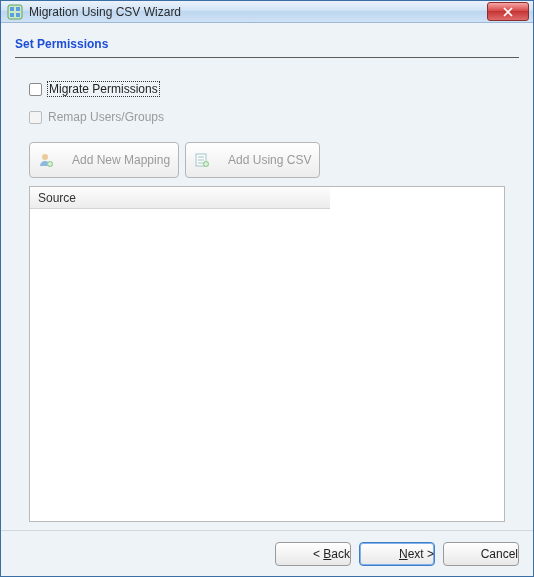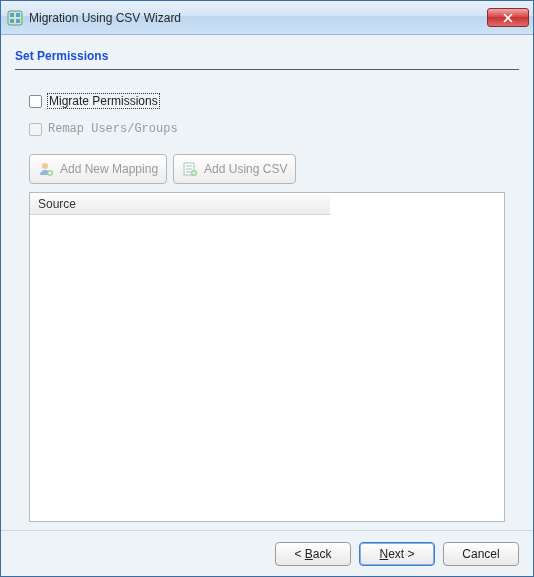--- a/index.html
+++ b/index.html
@@ -4,21 +4,21 @@
 <style>
 * { box-sizing: border-box; margin: 0; padding: 0; font-family: "Segoe UI", Tahoma, sans-serif; font-size: 12px; }
 html, body { width: 534px; height: 577px; overflow: hidden; }
 .window {
   width: 534px; height: 577px;
   border: 1px solid #3a6ea5;
   background: #eef3f7;
   display: flex; flex-direction: column;
 }
 .titlebar {
-  height: 34px;
+  height: 22px;
   background: linear-gradient(to bottom, #eaf2fb 0%, #d2e4f7 45%, #bcd6ef 46%, #cfe2f6 100%);
   display: flex; align-items: center;
   padding: 0 0 0 6px;
   border-bottom: 1px solid #9db8d6;
 }
 .titlebar .app-icon { width: 16px; height: 16px; margin-right: 6px; }
 .titlebar .title { color: #2a2a2a; flex: 1; }
 .titlebar .close {
   width: 42px; height: 19px;
   background: linear-gradient(to bottom, #f6a6a6 0%, #d74b4b 45%, #c23232 46%, #e06a6a 100%);
@@ -36,28 +36,28 @@
   flex: 1; padding: 18px 28px 8px 28px;
   display: flex; flex-direction: column;
 }
 .checkbox-row { display: flex; align-items: center; gap: 6px; margin-bottom: 14px; }
 .checkbox {
   width: 13px; height: 13px; border: 1px solid #8a8a8a; background: #fff;
   border-radius: 2px;
 }
 .checkbox.disabled { background: #f4f4f4; border-color: #bcbcbc; }
 .chk-label { color: #222; }
-.chk-label.disabled { color: #9a9a9a; font-family: Liberation Mono, monospace; }
+.chk-label.disabled { color: #9a9a9a; }
 .highlight-label { outline: 1px dotted #333; padding: 0 1px; }
 .toolbar { display: flex; gap: 6px; margin: 4px 0 8px 0; }
 .tb-btn {
-  height: 30px;
+  height: 36px;
   border: 1px solid #b6b6b6; border-radius: 4px;
   background: linear-gradient(to bottom, #fff, #ececec);
-  display: flex; align-items: center; gap: 6px;
+  display: flex; align-items: center; gap: 18px;
   padding: 0 10px; color: #9a9a9a; cursor: default;
   min-width: 66px; justify-content: space-between;
 }
 .tb-btn .icon { width: 16px; height: 16px; opacity: 0.65; display:flex; align-items:center; justify-content:center;}
 .tb-btn.wide { padding: 0 8px; }
 .table-wrap {
   flex: 1; border: 1px solid #b9b9b9; background: #fff;
   display: flex; flex-direction: row;
 }
 .table-header {
@@ -74,21 +74,21 @@
 .table-body { flex: 1; }
 .footer {
   height: 46px; display: flex; align-items: center; justify-content: flex-end;
   gap: 8px; padding: 0 14px;
   border-top: 1px solid #d0d8e0;
 }
 .btn {
   min-width: 76px; height: 24px;
   border: 1px solid #9a9a9a; border-radius: 4px;
   background: linear-gradient(to bottom, #fff, #e8e8e8);
-  display: flex; align-items: center; justify-content: center;
+  display: flex; align-items: center; justify-content: flex-end;
   color: #222; cursor: pointer;
 }
 .btn.default { border-color: #3f7ecb; box-shadow: 0 0 0 1px #7fb1ea inset; }
 .accel { text-decoration: underline; }
 </style>
 </head>
 <body>
 
 <div class="window">
 

